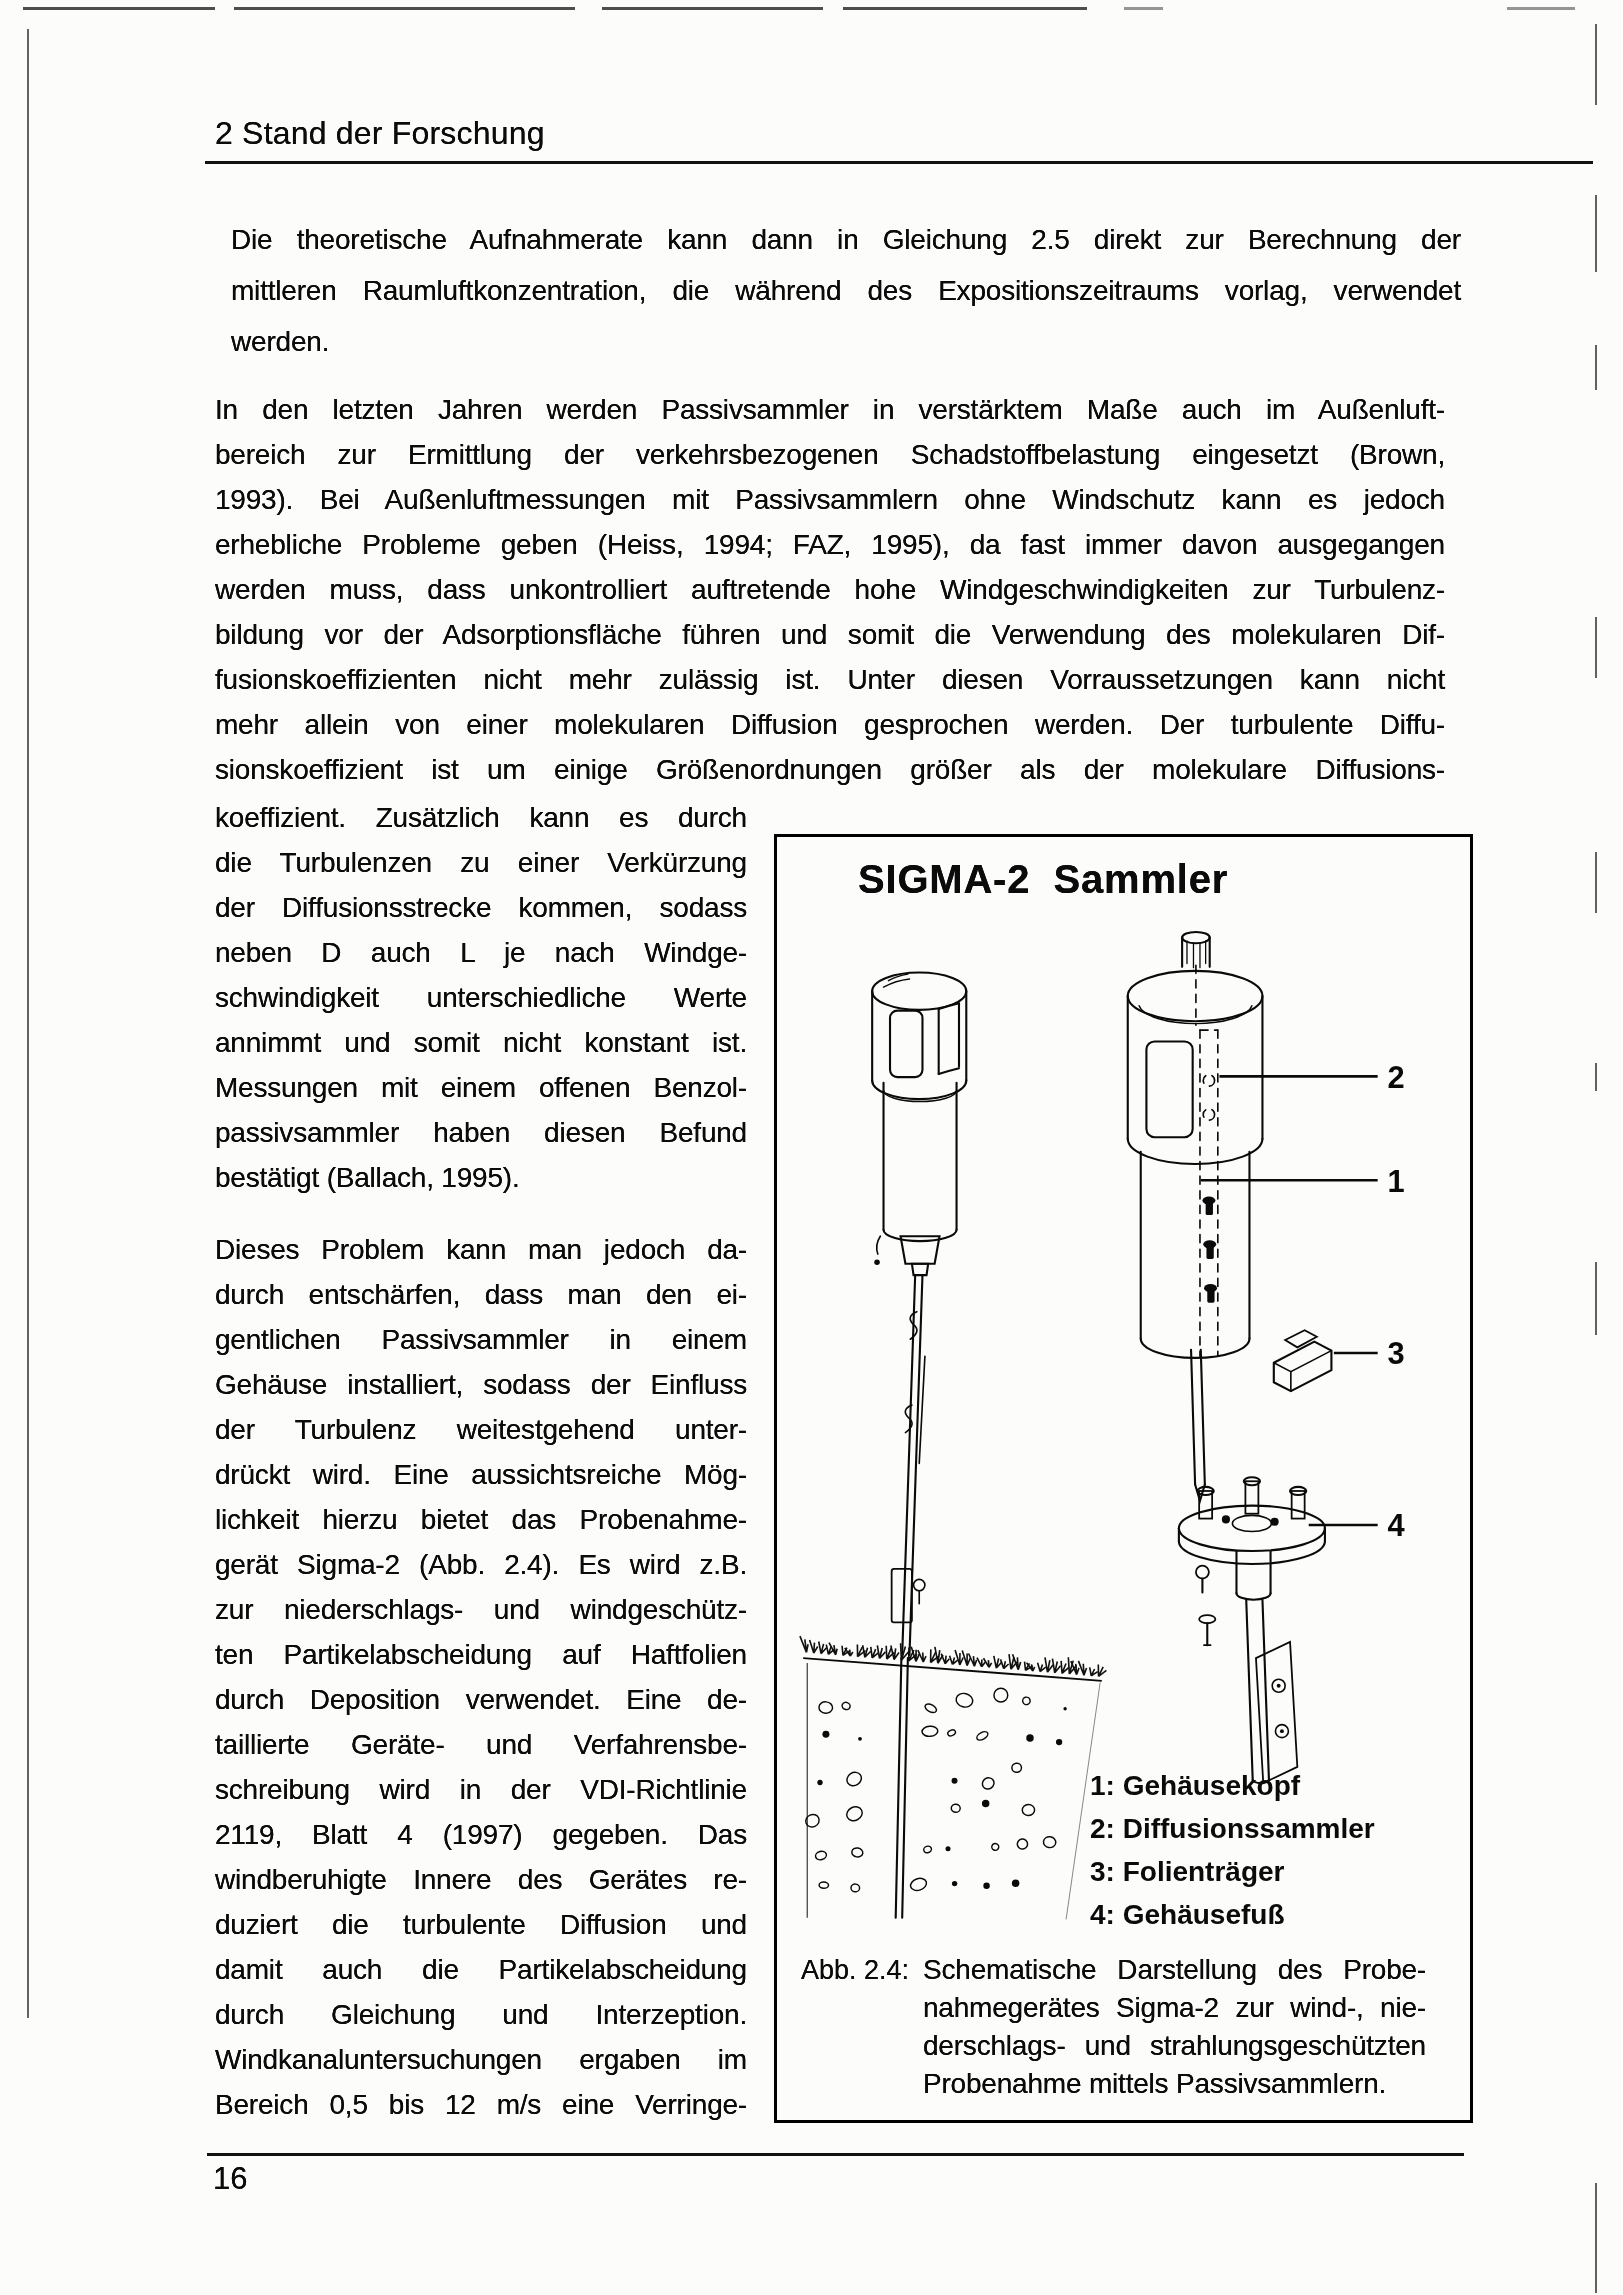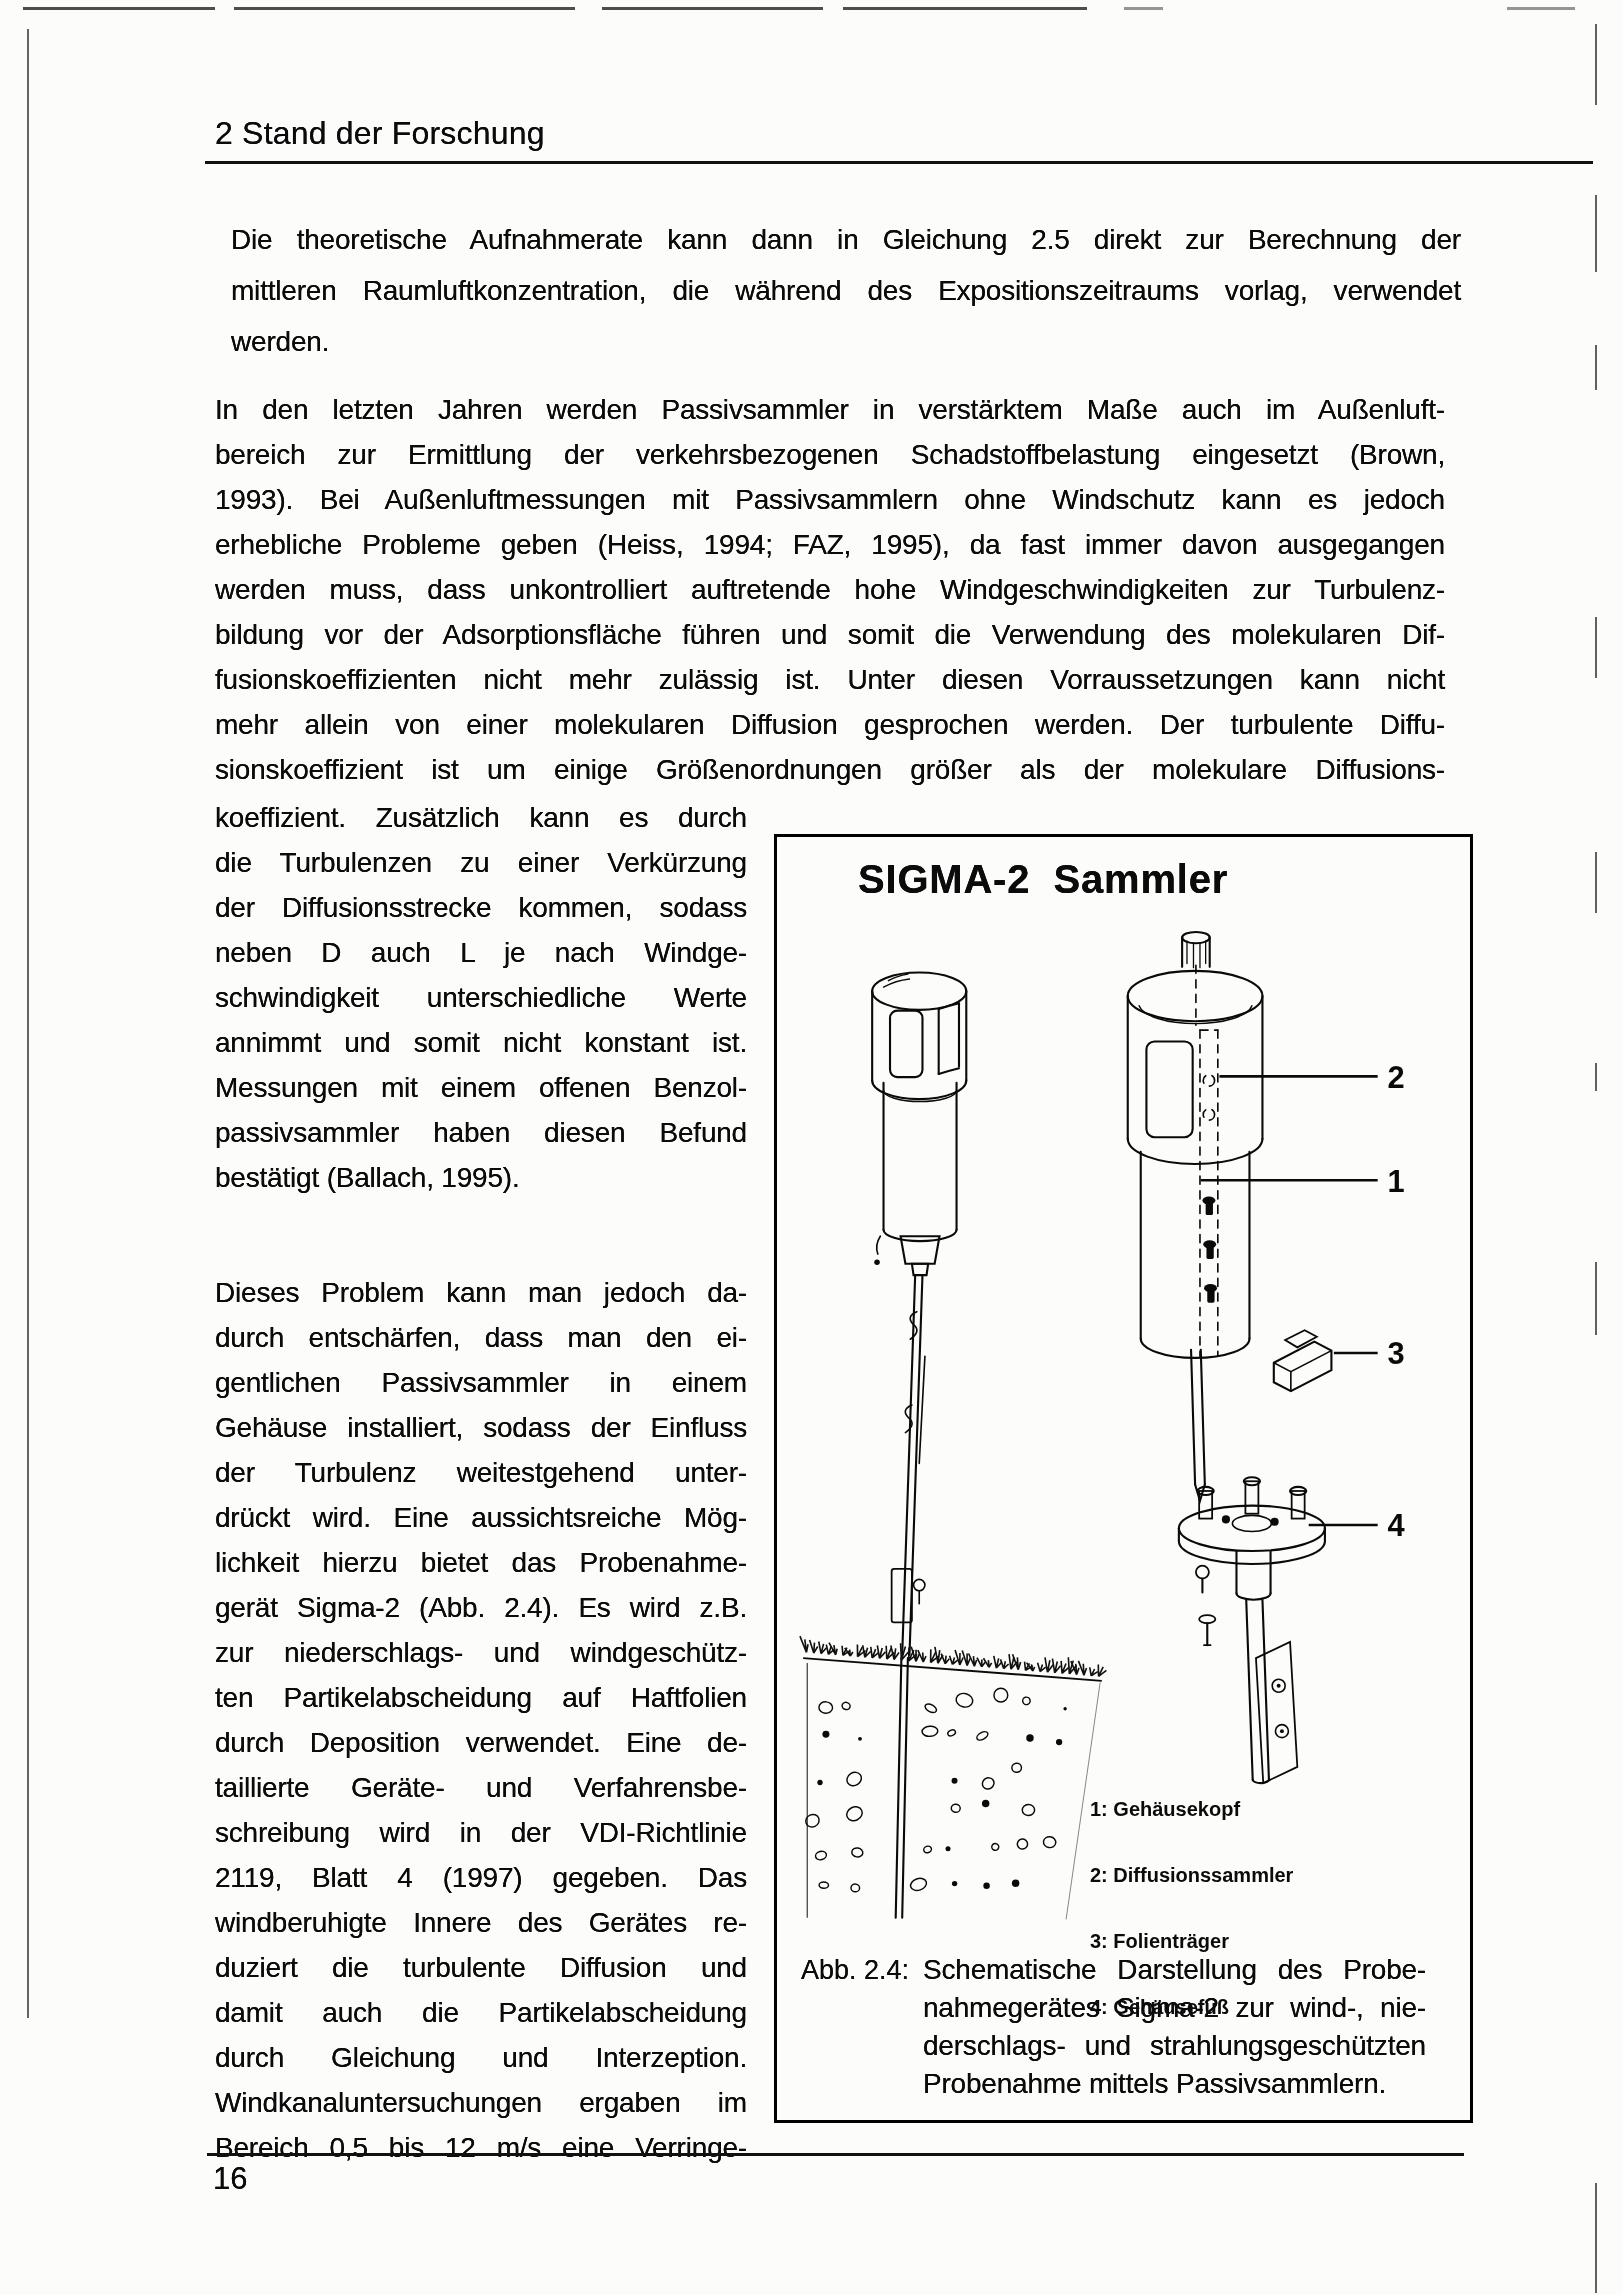--- a/index.html
+++ b/index.html
@@ -19,21 +19,21 @@
   .tline{text-align:justify;text-align-last:justify;text-justify:inter-word;letter-spacing:-0.2px;font-size:28px;}
   .tline.noj{text-align-last:left;}
   .lh63 .tline{height:51px;line-height:41px;}
   .lh56 .tline{height:45px;line-height:39px;}
   .lh55 .tline{height:45px;line-height:38px;}
   
   .figure-box{position:absolute;left:774px;top:834px;width:699px;height:1289px;border:3.2px solid #000;box-sizing:border-box;background:#fcfcfa;}
   .fig-title{position:absolute;left:81px;top:19.5px;font-size:40px;font-weight:bold;letter-spacing:0.8px;word-spacing:11.4px;text-shadow:0 0 0.5px currentColor;}
   .schematic{position:absolute;left:0;top:0;width:665px;height:1282px;}
   .legend{position:absolute;left:313px;top:933px;width:341px;}
-  .legend .tline{font-size:20px;font-weight:bold;height:43px;line-height:32px;text-align:left;text-align-last:left;letter-spacing:0;margin-top:23px;}
+  .legend .tline{font-size:28px;font-weight:bold;height:43px;line-height:32px;text-align:left;text-align-last:left;letter-spacing:0;}
   .caption{position:absolute;left:24px;top:1114px;width:625px;display:flex;text-shadow:0 0 0.4px currentColor;}
   .cap-label{width:122px;font-size:27px;line-height:38px;flex:0 0 auto;}
   .cap-lines{width:503px;flex:0 0 auto;}
   .cap-lines .tline{font-size:28px;height:38px;line-height:38px;}
   .callout{font-size:38px;font-weight:bold;font-family:"Liberation Sans",sans-serif;}
   
   .footer-rule{position:absolute;left:207px;top:2153px;width:1257px;height:3.2px;background:#111;}
   .page-number{position:absolute;left:213px;top:2161px;font-size:31px;text-shadow:0 0 0.5px currentColor;}
 </style>
 </head>
@@ -85,21 +85,21 @@
       <div class="tline">die Turbulenzen zu einer Verkürzung</div>
       <div class="tline">der Diffusionsstrecke kommen, sodass</div>
       <div class="tline">neben D auch L je nach Windge-</div>
       <div class="tline">schwindigkeit unterschiedliche Werte</div>
       <div class="tline">annimmt und somit nicht konstant ist.</div>
       <div class="tline">Messungen mit einem offenen Benzol-</div>
       <div class="tline">passivsammler haben diesen Befund</div>
       <div class="tline noj">bestätigt (Ballach, 1995).</div>
     </div>
 
-  <div class="tblock lh55" style="left:215px;top:1231px;width:532px;margin-top:43px;">
+  <div class="tblock lh55" style="left:215px;top:1231px;width:532px;">
       <div class="tline">Dieses Problem kann man jedoch da-</div>
       <div class="tline">durch entschärfen, dass man den ei-</div>
       <div class="tline">gentlichen Passivsammler in einem</div>
       <div class="tline">Gehäuse installiert, sodass der Einfluss</div>
       <div class="tline">der Turbulenz weitestgehend unter-</div>
       <div class="tline">drückt wird. Eine aussichtsreiche Mög-</div>
       <div class="tline">lichkeit hierzu bietet das Probenahme-</div>
       <div class="tline">gerät Sigma-2 (Abb. 2.4). Es wird z.B.</div>
       <div class="tline">zur niederschlags- und windgeschütz-</div>
       <div class="tline">ten Partikelabscheidung auf Haftfolien</div>

